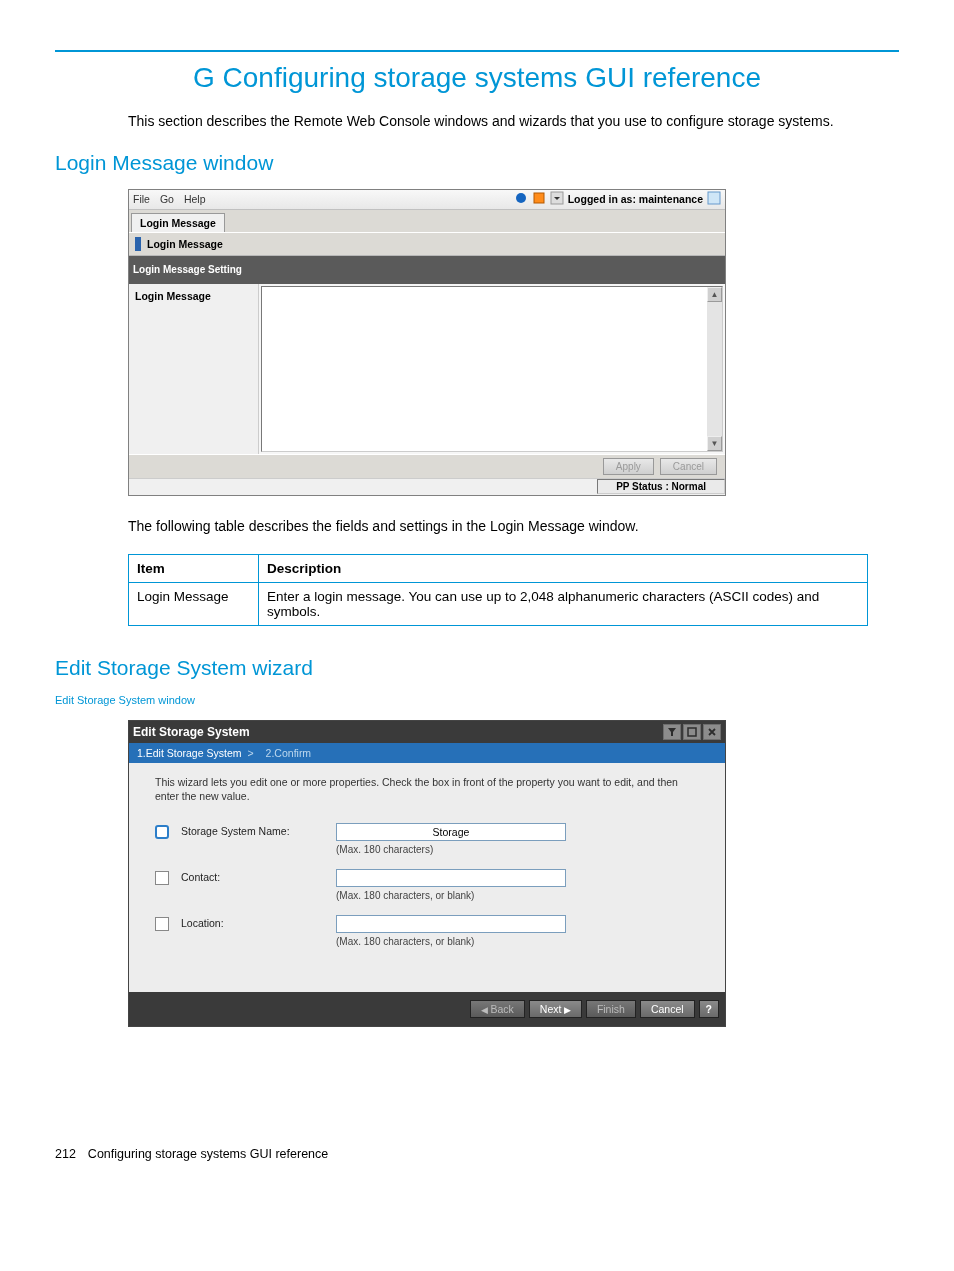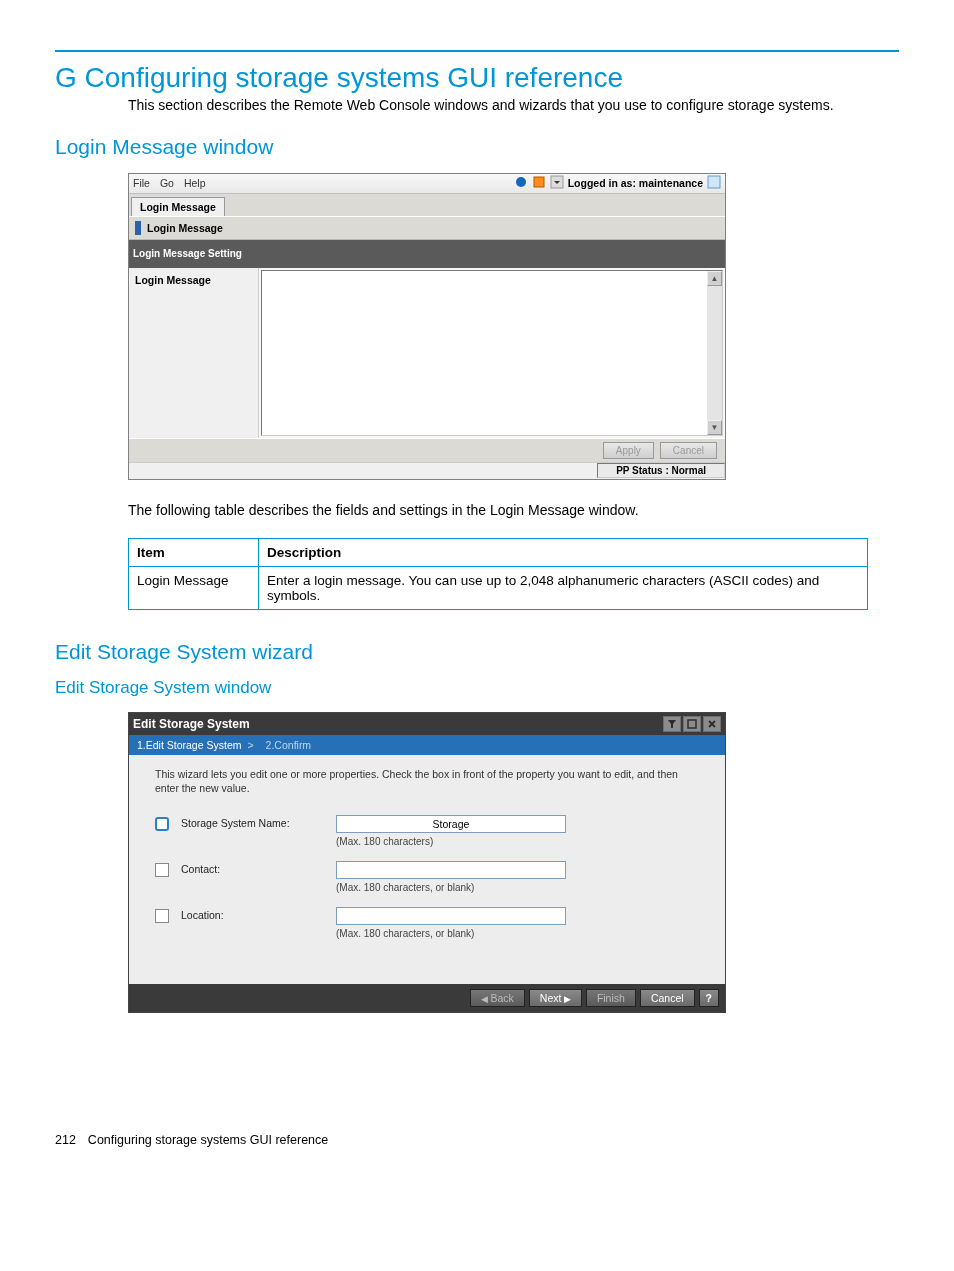--- a/index.html
+++ b/index.html
@@ -12,36 +12,37 @@
     color: #000;
   }
   .top-rule {
     border-top: 2.5px solid #0096d6;
     margin-bottom: 10px;
   }
   h1.main-heading {
     font-size: 28px;
     font-weight: normal;
     color: #0096d6;
-    margin-bottom: 2px;
+    margin-bottom: 18px;
+    text-align: center;
   }
   .intro-para {
     font-size: 14px;
     line-height: 1.35;
     margin-left: 73px;
     margin-bottom: 20px;
   }
   h2.section-heading {
     font-size: 21px;
     font-weight: normal;
     color: #0096d6;
     margin-bottom: 14px;
   }
   h3.sub-heading {
-    font-size: 17px;
+    font-size: 11px;
     font-weight: normal;
     color: #0096d6;
     margin-bottom: 14px;
     margin-top: 10px;
   }
   .screenshot-box {
     margin-left: 73px;
     margin-bottom: 22px;
   }
   
@@ -190,21 +191,21 @@
   .form-label { width:155px; color:#222; padding-top:2px;}
   .form-field { flex:1; }
   .form-input {
     width:230px; height:18px; border:1px solid #7b9ebd;
     background:#fff; font-size:10.5px; padding:1px 4px;
     margin-bottom:3px;
     text-align:center;
   }
   .form-hint { font-size:10px; color:#444; }
   .edit-footer {
-    background:#3a3a3a; height:28px; display:flex; justify-content:flex-end; align-items:center;
+    background:#3a3a3a; height:34px; display:flex; justify-content:flex-end; align-items:center;
     padding-right:6px; gap:4px;
   }
   .wiz-btn {
     font-size:10.5px; padding:2px 10px; border:1px solid #222;
     background:linear-gradient(#8a8a8a,#6a6a6a); color:#fff;
   }
   .wiz-btn.disabled { color:#bcbcbc; background:linear-gradient(#777,#5a5a5a);}
   .wiz-btn.help { padding:2px 6px; font-weight:bold;}
   .arrow-g { font-size:9px; }
 

